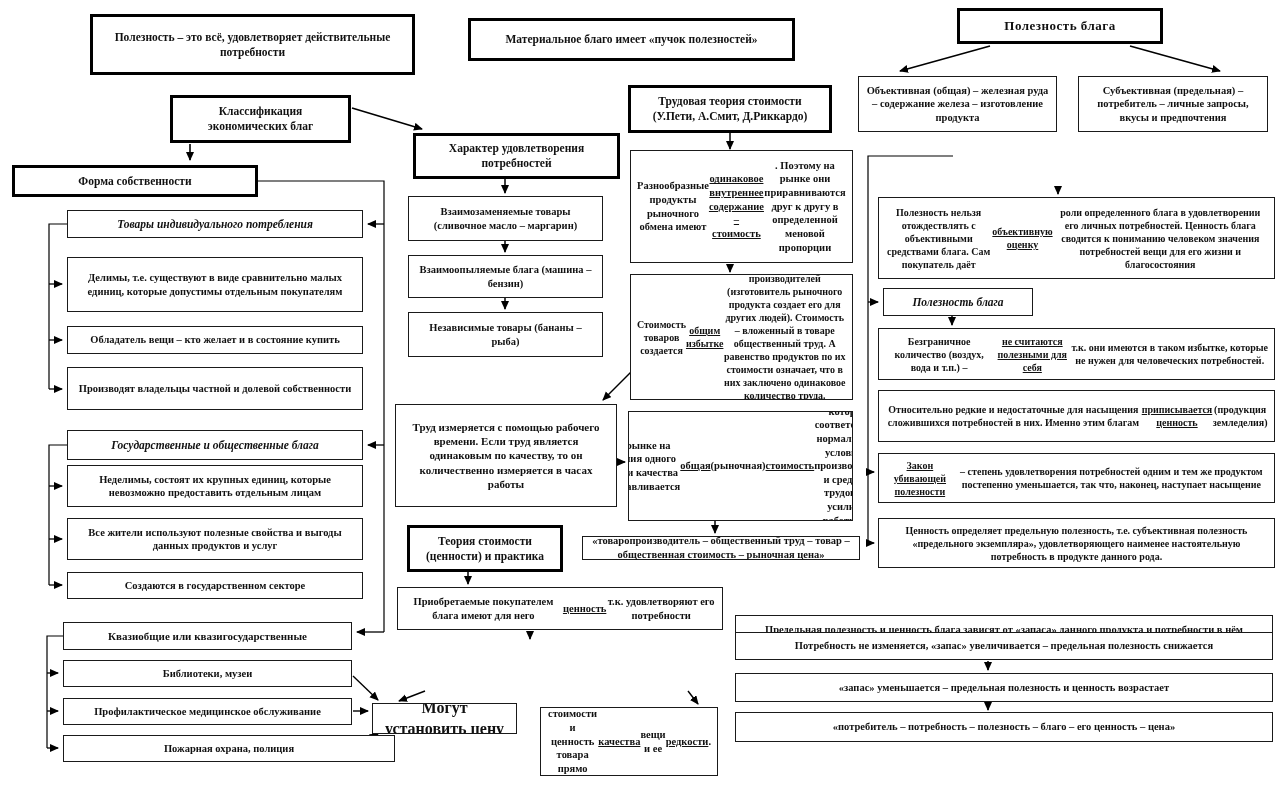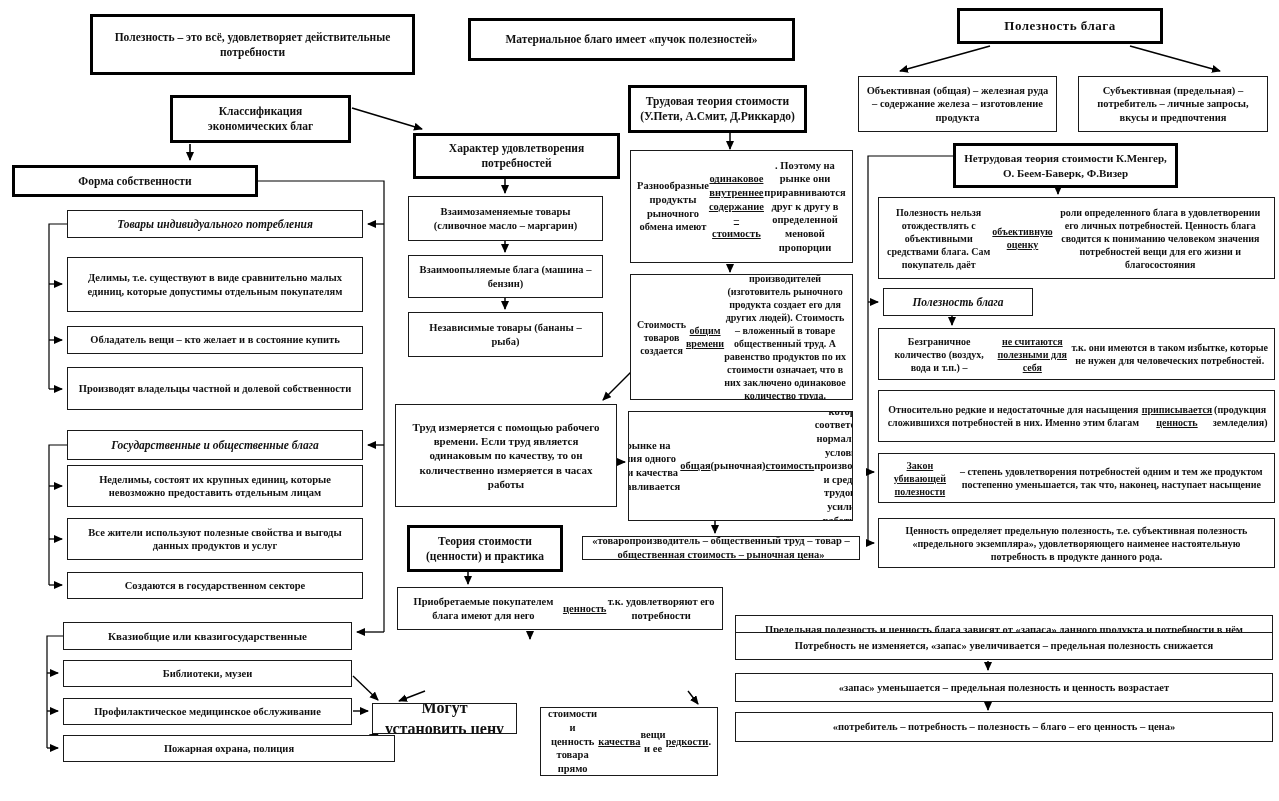--- a/index.html
+++ b/index.html
@@ -114,32 +114,31 @@
   <div class="bx" style="left:63px;top:660px;width:289px;height:27px">Библиотеки, музеи</div>
   <div class="bx" style="left:63px;top:698px;width:289px;height:27px">Профилактическое медицинское обслуживание</div>
   <div class="bx" style="left:63px;top:735px;width:332px;height:27px">Пожарная охрана, полиция</div>
   <div class="bx" style="left:372px;top:703px;width:145px;height:31px;font-size:16px">Могут установить цену</div>
 
   <div class="bx thick hd" style="left:413px;top:133px;width:207px;height:46px">Характер удовлетворения потребностей</div>
   <div class="bx" style="left:408px;top:196px;width:195px;height:45px">Взаимозаменяемые товары (сливочное масло – маргарин)</div>
   <div class="bx" style="left:408px;top:255px;width:195px;height:43px">Взаимоопыляемые блага (машина – бензин)</div>
   <div class="bx" style="left:408px;top:312px;width:195px;height:45px">Независимые товары (бананы – рыба)</div>
 
-  <div class="bx thick hd" style="left:628px;top:85px;width:179px;height:48px">Трудовая теория стоимости (У.Пети, А.Смит, Д.Риккардо)</div>
+  <div class="bx thick hd" style="left:628px;top:85px;width:204px;height:48px">Трудовая теория стоимости (У.Пети, А.Смит, Д.Риккардо)</div>
   <div class="bx md" style="left:630px;top:150px;width:223px;height:113px">Разнообразные продукты рыночного обмена имеют <u>одинаковое внутреннее содержание – стоимость</u>. Поэтому на рынке они приравниваются друг к другу в определенной меновой пропорции</div>
-  <div class="bx sm" style="left:630px;top:274px;width:223px;height:126px">Стоимость товаров создается <u>общим времени</u> производителей (изготовитель рыночного продукта создает его для других людей). Стоимость – вложенный в товаре общественный труд. А равенство продуктов по их стоимости означает, что в них заключено одинаковое количество труда.</div>
+  <div class="bx sm" style="left:630px;top:274px;width:223px;height:126px">Стоимость товаров создается <u>общим избытке</u> производителей (изготовитель рыночного продукта создает его для других людей). Стоимость – вложенный в товаре общественный труд. А равенство продуктов по их стоимости означает, что в них заключено одинаковое количество труда.</div>
   <div class="bx" style="left:395px;top:404px;width:222px;height:103px;font-size:11px">Труд измеряется с помощью рабочего времени. Если труд является одинаковым по качеству, то он количественно измеряется в часах работы</div>
   <div class="bx md" style="left:628px;top:411px;width:225px;height:110px">На рынке на изделия одного вида и качества устанавливается <u>общая</u> (рыночная) <u>стоимость</u> которая соответствует нормальным условиям производства, и средним трудовым усилиям работника</div>
   <div class="bx md" style="left:582px;top:536px;width:278px;height:24px">«товаропроизводитель – общественный труд – товар – общественная стоимость – рыночная цена»</div>
 
   <div class="bx thick hd" style="left:407px;top:525px;width:156px;height:47px">Теория стоимости (ценности) и практика</div>
   <div class="bx md" style="left:397px;top:587px;width:326px;height:43px">Приобретаемые покупателем блага имеют для него <u>ценность</u> т.к. удовлетворяют его потребности</div>
   <div class="bx md" style="left:540px;top:707px;width:178px;height:69px">Величина стоимости и ценность товара прямо зависят от <u>качества</u> вещи и ее <u>редкости</u>.</div>
 
-  <div class="bx thick" style="left:953px;top:143px;width:225px;height:45px;font-size:11px">Нетрудовая теория стоимости К.Менгер, О. Беем-Баверк, Ф.Визер</div>
   <div class="bx sm" style="left:878px;top:197px;width:397px;height:82px">Полезность нельзя отождествлять с объективными средствами блага. Сам покупатель даёт <u>объективную оценку</u> роли определенного блага в удовлетворении его личных потребностей. Ценность блага сводится к пониманию человеком значения потребностей вещи для его жизни и благосостояния</div>
   <div class="bx it" style="left:883px;top:288px;width:150px;height:28px;font-size:11.5px">Полезность блага</div>
   <div class="bx sm" style="left:878px;top:328px;width:397px;height:52px">Безграничное количество (воздух, вода и т.п.) – <u>не считаются полезными для себя</u> т.к. они имеются в таком избытке, которые не нужен для человеческих потребностей.</div>
   <div class="bx sm" style="left:878px;top:390px;width:397px;height:52px">Относительно редкие и недостаточные для насыщения сложившихся потребностей в них. Именно этим благам <u>приписывается ценность</u> (продукция земледелия)</div>
   <div class="bx sm" style="left:878px;top:453px;width:397px;height:50px"><u>Закон убивающей полезности</u> – степень удовлетворения потребностей одним и тем же продуктом постепенно уменьшается, так что, наконец, наступает насыщение</div>
   <div class="bx sm" style="left:878px;top:518px;width:397px;height:50px">Ценность определяет предельную полезность, т.е. субъективная полезность «предельного экземпляра», удовлетворяющего наименее настоятельную потребность в продукте данного рода.</div>
 
   <div class="bx md" style="left:735px;top:615px;width:538px;height:30px">Предельная полезность и ценность блага зависят от «запаса» данного продукта и потребности в нём</div>
   <div class="bx md" style="left:735px;top:632px;width:538px;height:28px">Потребность не изменяется, «запас» увеличивается – предельная полезность снижается</div>
   <div class="bx md" style="left:735px;top:673px;width:538px;height:29px">«запас» уменьшается – предельная полезность и ценность возрастает</div>

